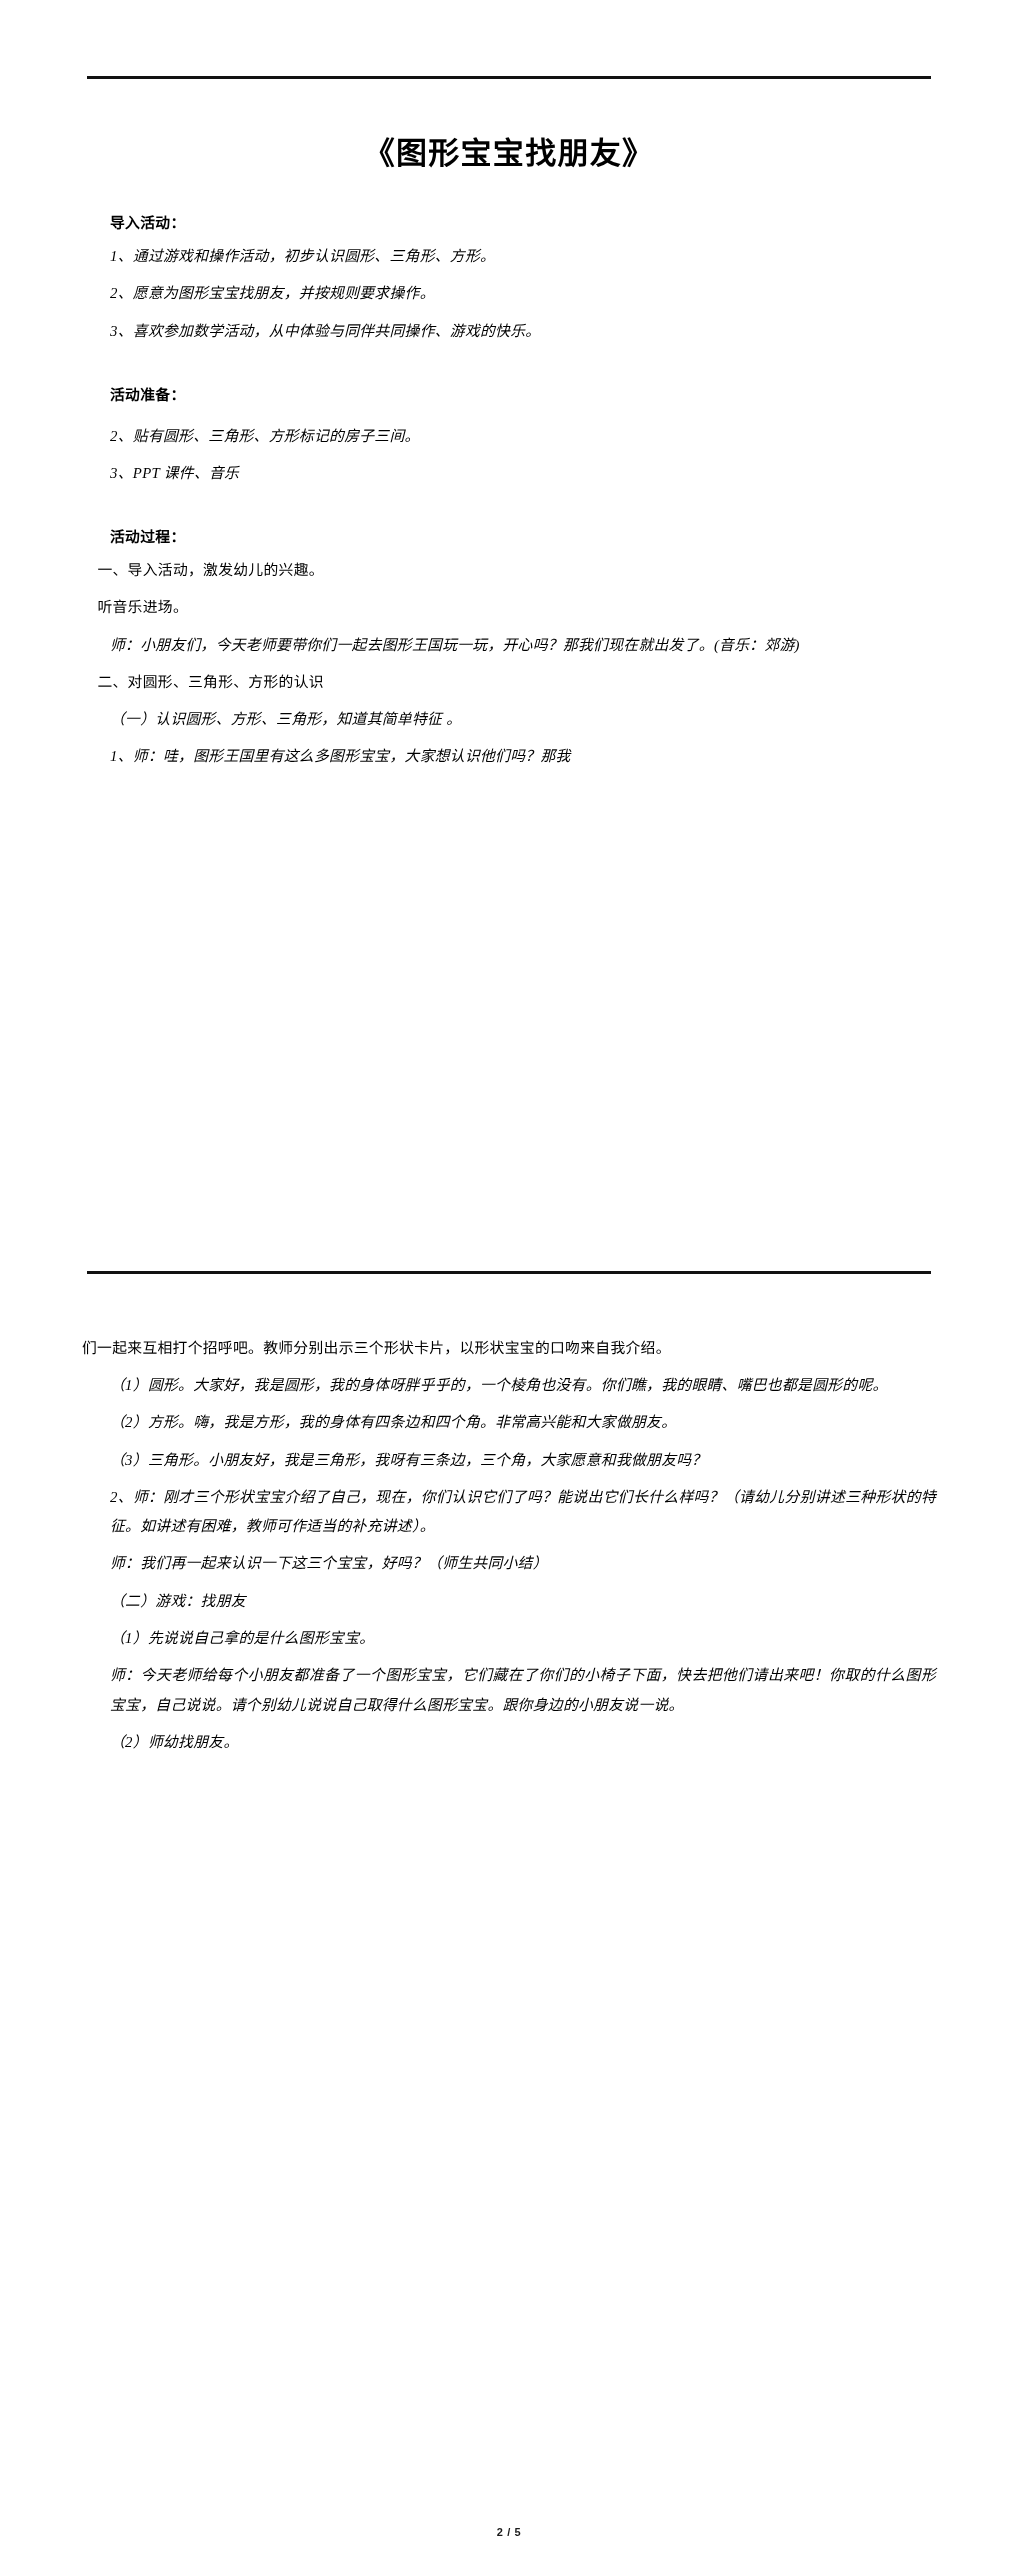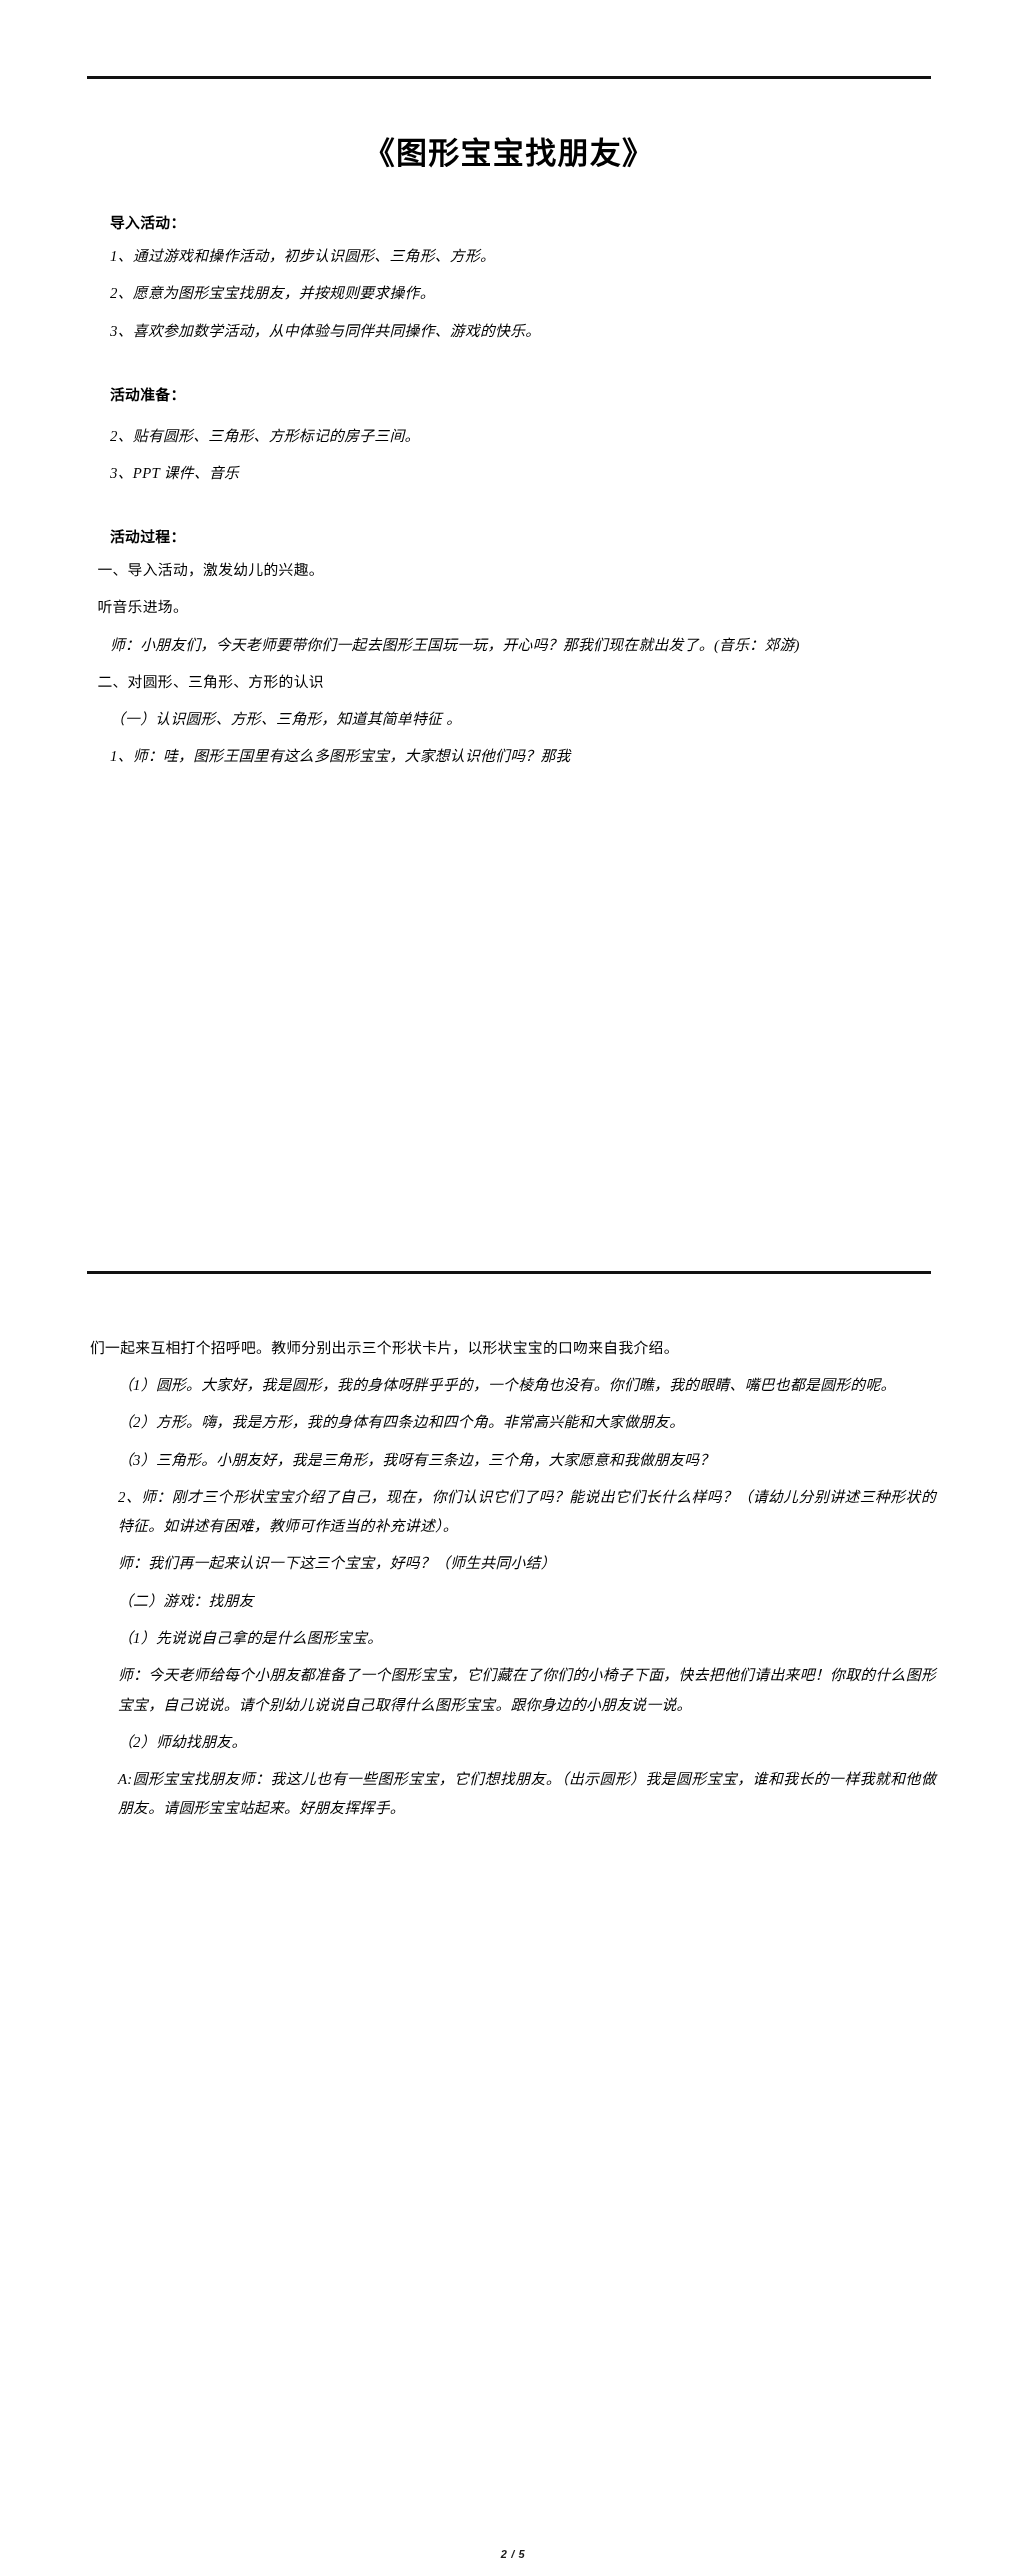--- a/index.html
+++ b/index.html
@@ -22,21 +22,21 @@
   }
 
   
   .page {
     position: relative;
     box-sizing: border-box;
     padding: 0 82px;
     background: #ffffff;
   }
   .page-1 { height: 1288px; padding-top: 0; }
-  .page-2 { height: 1288px; padding-top: 0; margin-left: 8px; }
+  .page-2 { height: 1288px; padding-top: 0; }
 
   
   .rule-top {
     height: 0;
     border-top: 3.2px solid #111111;
     margin: 0 5.1px 0 5.1px;
   }
   .rule-wrap-top { padding-top: 76px; }
 
   .page-footer {
@@ -211,20 +211,19 @@
     <div class="spacer-xs"></div>
 
     <p class="body indent-3">师：今天老师给每个小朋友都准备了一个图形宝宝，它们藏在了你们的小椅子下面，快去把他们请出来吧！你取的什么图形宝宝，自己说说。请个别幼儿说说自己取得什么图形宝宝。跟你身边的小朋友说一说。</p>
 
     <div class="spacer-xs"></div>
 
     <p class="body indent-3">（2）师幼找朋友。</p>
 
     <div class="spacer-xs"></div>
 
-    <p class="body indent-3">A:圆形宝宝找朋友师：我这儿也有一些图形宝宝，它们想找朋友。（出示圆形）我是圆形宝宝，谁和我长的一样我就和他做朋友。请圆形宝宝站起来。好朋友挥挥手。</p>
-
-    <div class="page-footer" style="bottom: 16px; font-style: italic;">2 / 5</div>
+
+    <div class="page-footer" style="bottom: 38px;">2 / 5</div>
 
   </section>
 
 </div>
 
 
 </body></html>

